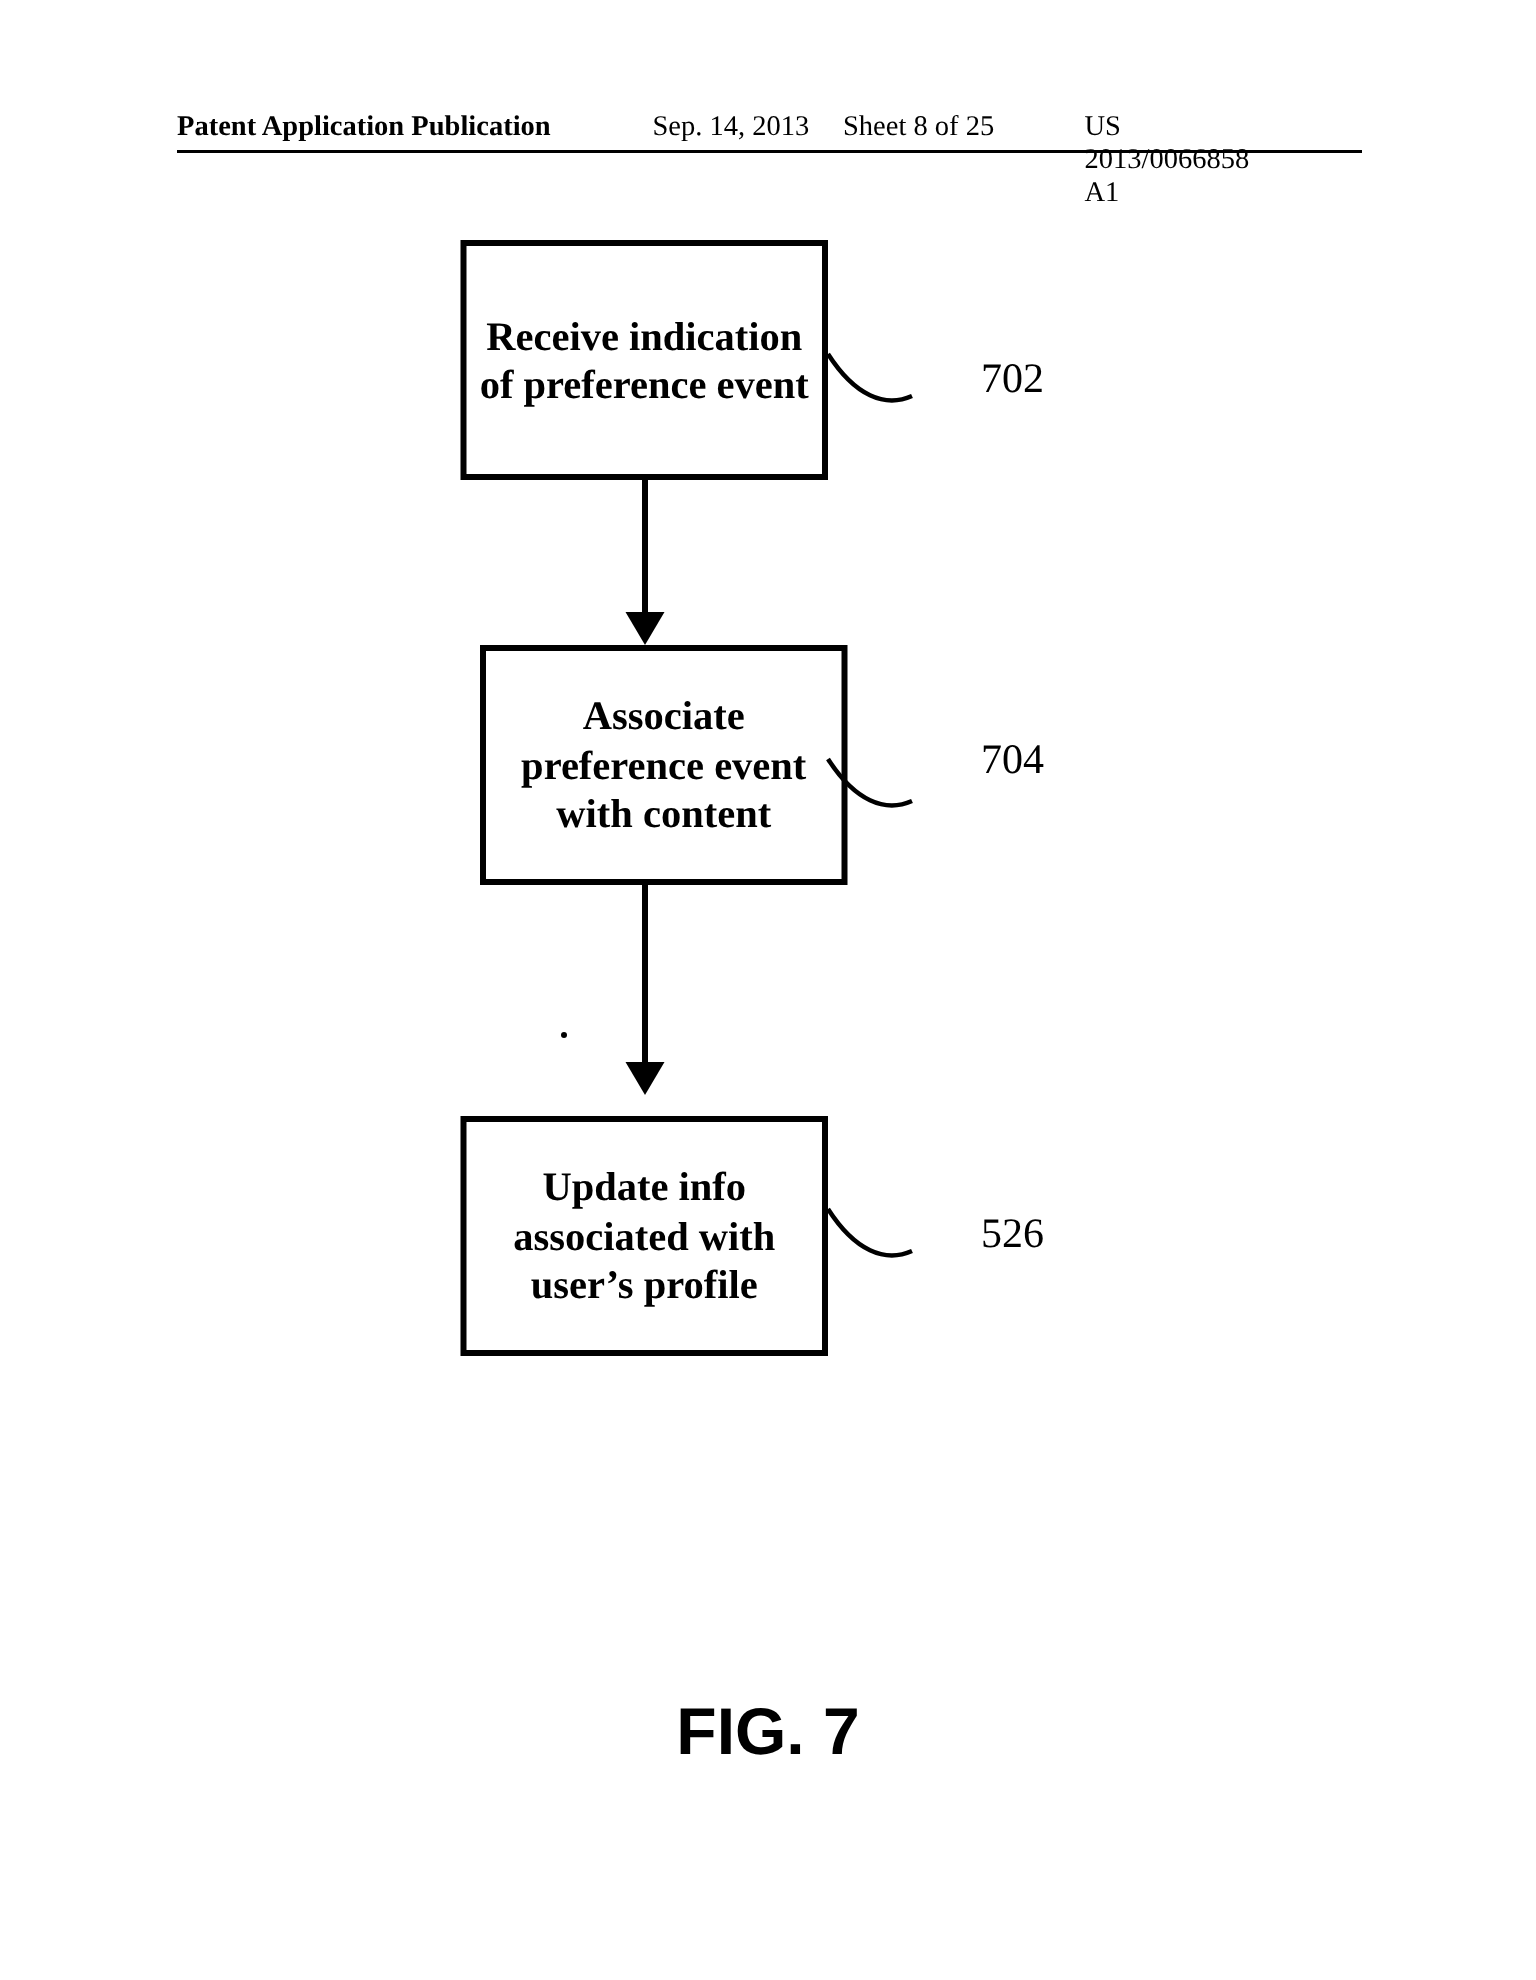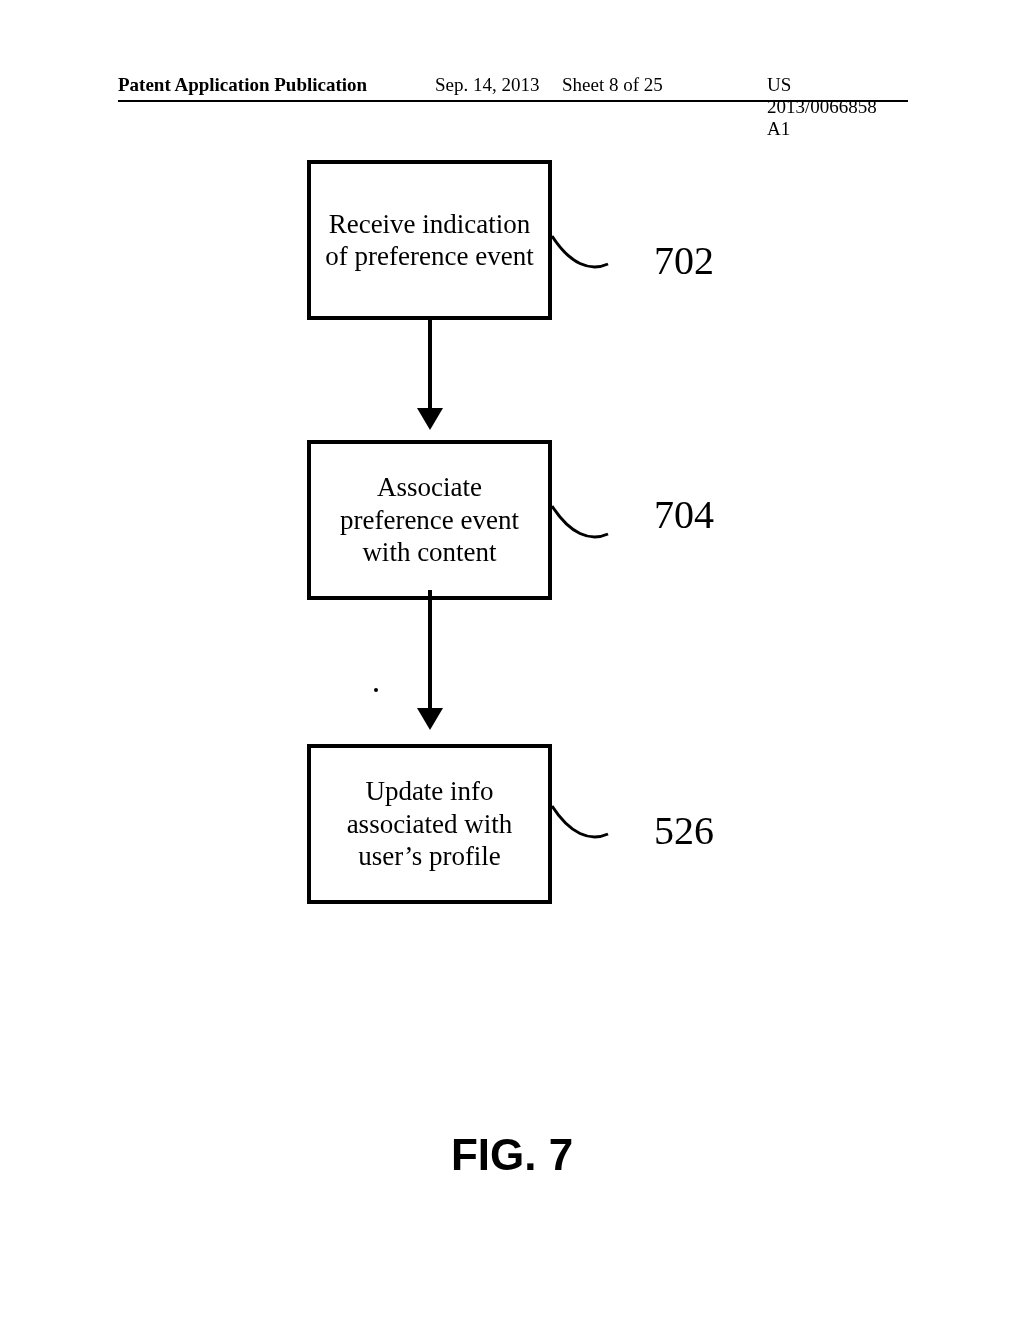--- a/index.html
+++ b/index.html
@@ -5,43 +5,44 @@
   * { box-sizing: border-box; margin: 0; padding: 0; }
   html, body { width: 1024px; height: 1320px; background: #fff; font-family: "Times New Roman", serif; }
   .page { position: relative; width: 828px; height: 1320px; }
 
   
   .header-line { position: absolute; left: 118px; top: 100px; width: 790px; height: 2px; background: #000; }
   .header-text { position: absolute; top: 74px; font-size: 19px; color: #000; }
   .header-pub  { left: 118px; font-weight: bold; }
   .header-date { left: 435px; }
   .header-sheet{ left: 562px; text-align: right; }
-  .header-id   { left: 723px; margin-left: 44px; }
+  .header-id   { left: 723px; }
 
   
   .flow-box {
     position: absolute;
     width: 245px;
     height: 160px;
     border: 4px solid #000;
     display: flex;
     align-items: center;
     justify-content: flex-start;
     text-align: center;
     font-size: 27px;
     line-height: 1.2;
     padding: 8px;
     background: #fff;
+    font-weight: bold;
   }
   .box1 { left: 307px; top: 160px; }
-  .box2 { left: 307px; top: 430px; margin-top: 10px; }
+  .box2 { left: 320px; top: 430px; }
   .box3 { left: 307px; top: 744px; }
 
   
-  .ref { position: absolute; font-size: 40px; color: #000; }
+  .ref { position: absolute; font-size: 28px; color: #000; }
   .ref1 { left: 654px; top: 237px; }
   .ref2 { left: 654px; top: 491px; }
   .ref3 { left: 654px; top: 807px; }
 
   
   .swoosh {
     position: absolute;
     width: 60px;
     height: 46px;
   }

